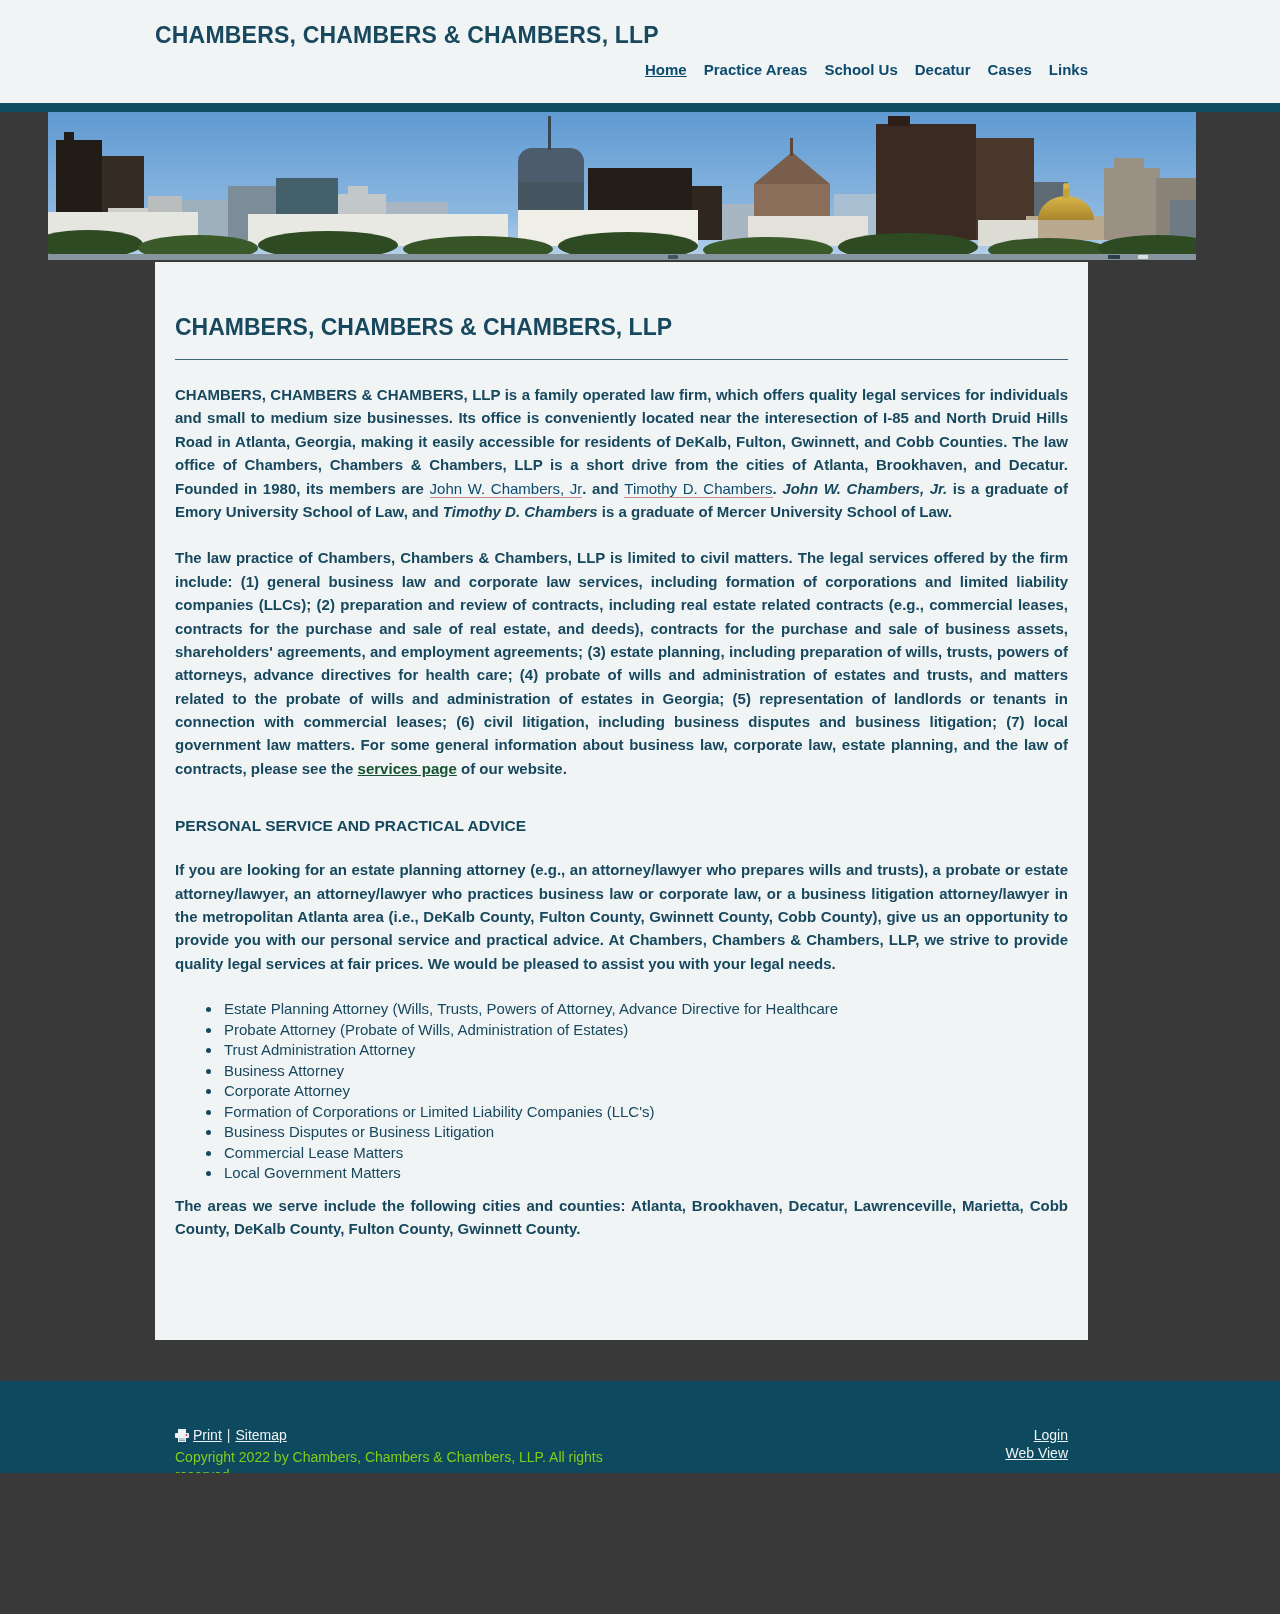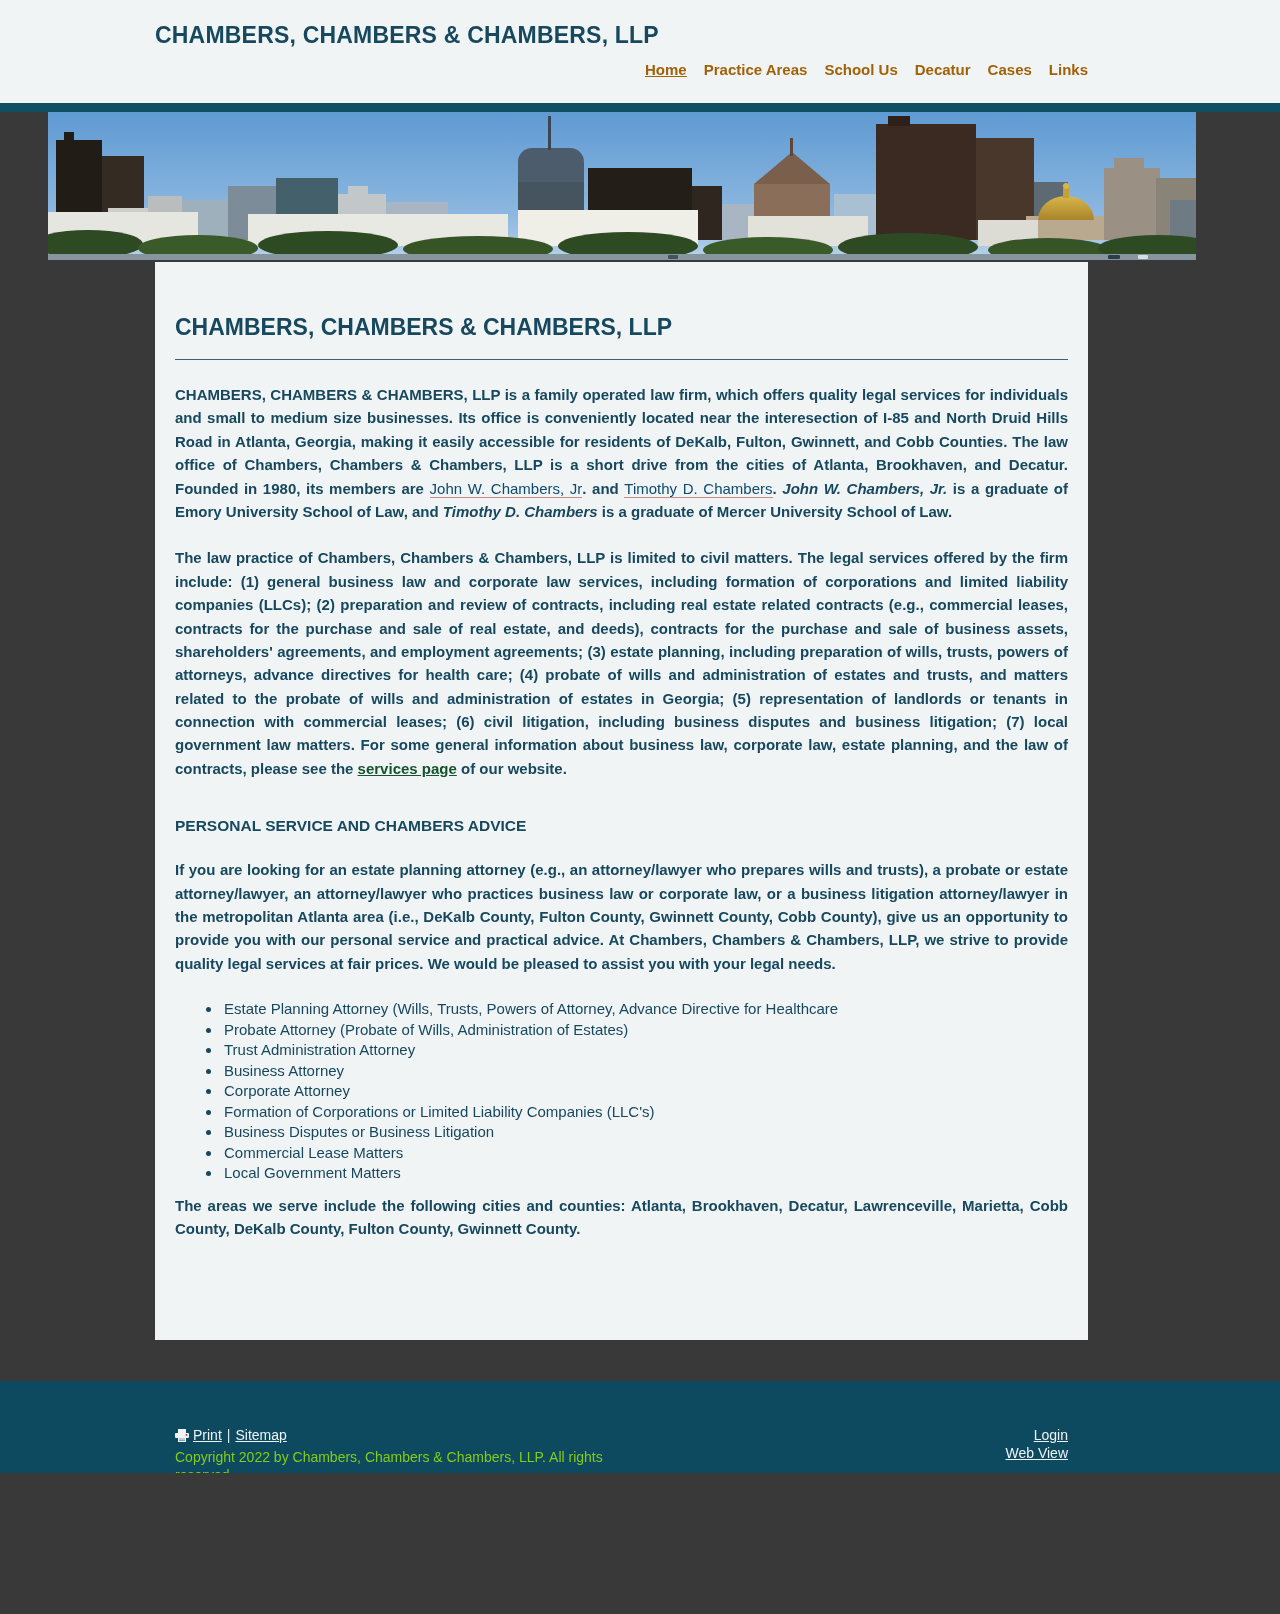--- a/index.html
+++ b/index.html
@@ -27,21 +27,21 @@
   .main-nav {
     position: absolute;
     right: 192px;
     top: 61px;
     display: flex;
     gap: 17px;
   }
   .main-nav a {
     font-size: 15px;
     font-weight: bold;
-    color: #a16207;
+    color: #0c4a6e;
     text-decoration: none;
     white-space: nowrap;
   }
   .main-nav a.active { text-decoration: underline; }
 
   .teal-bar { height: 9px; background: #0f4e63; }
 
   
   .middle { background: #393939; padding-bottom: 41px; }
 
@@ -234,21 +234,21 @@
     <hr class="title-rule">
 
     <p class="body-copy">
       <span>CHAMBERS, CHAMBERS &amp; CHAMBERS, LLP is a family operated law firm, which offers quality legal services for individuals and small to medium size businesses.  Its office is conveniently located near the interesection of I-85 and North Druid Hills Road in Atlanta, Georgia, making it easily accessible for residents of DeKalb, Fulton, Gwinnett, and Cobb Counties.   The law office of Chambers, Chambers &amp; Chambers, LLP is a short drive from the cities of Atlanta, Brookhaven, and Decatur.  Founded in 1980, its members are </span><a href="#" class="person-link">John W. Chambers, Jr</a><span>. and </span><a href="#" class="person-link">Timothy D. Chambers</a><span>.  </span><span class="italic-name">John W. Chambers, Jr.</span><span> is a graduate of Emory University School of Law, and </span><span class="italic-name">Timothy D. Chambers</span><span> is a graduate of Mercer University School of Law.</span>
     </p>
 
     <p class="body-copy">
       <span>The law practice of Chambers, Chambers &amp; Chambers, LLP is limited to civil matters.  The legal services offered by the firm include:  (1) general business law and corporate law services, including formation of corporations and limited liability companies (LLCs); (2) preparation and review of contracts, including real estate related contracts (e.g., commercial leases, contracts for the purchase and sale of real estate, and deeds), contracts for the purchase and sale of business assets, shareholders' agreements, and employment agreements; (3) estate planning, including preparation of wills, trusts, powers of attorneys, advance directives for health care; (4) probate of wills and administration of estates and trusts, and matters related to the probate of wills and administration of estates in Georgia; (5) representation of landlords or tenants in connection with commercial leases; (6) civil litigation, including business disputes and business litigation; (7) local government law matters.  For some general information about business law, corporate law, estate planning, and the law of contracts, please see the </span><a href="#" class="services-link">services page</a><span> of our website.</span>
     </p>
 
-    <h2 class="section-heading">PERSONAL SERVICE AND CHAMBERS ADVICE</h2>
+    <h2 class="section-heading">PERSONAL SERVICE AND PRACTICAL ADVICE</h2>
 
     <p class="body-copy">If you are looking for an estate planning attorney (e.g., an attorney/lawyer who prepares wills and trusts), a probate or estate attorney/lawyer, an attorney/lawyer who practices business law or corporate law, or a business litigation attorney/lawyer in the metropolitan Atlanta area (i.e., DeKalb County, Fulton County, Gwinnett County, Cobb County), give us an opportunity to provide you with our personal service and practical advice. At Chambers, Chambers &amp; Chambers, LLP, we strive to provide quality legal services at fair prices. We would be pleased to assist you with your legal needs.</p>
 
 
     <ul class="matter-list">
       <li>Estate Planning Attorney (Wills, Trusts, Powers of Attorney, Advance Directive for Healthcare</li>
       <li>Probate Attorney (Probate of Wills, Administration of Estates)</li>
       <li>Trust Administration Attorney</li>
       <li>Business Attorney</li>
       <li>Corporate Attorney</li>

